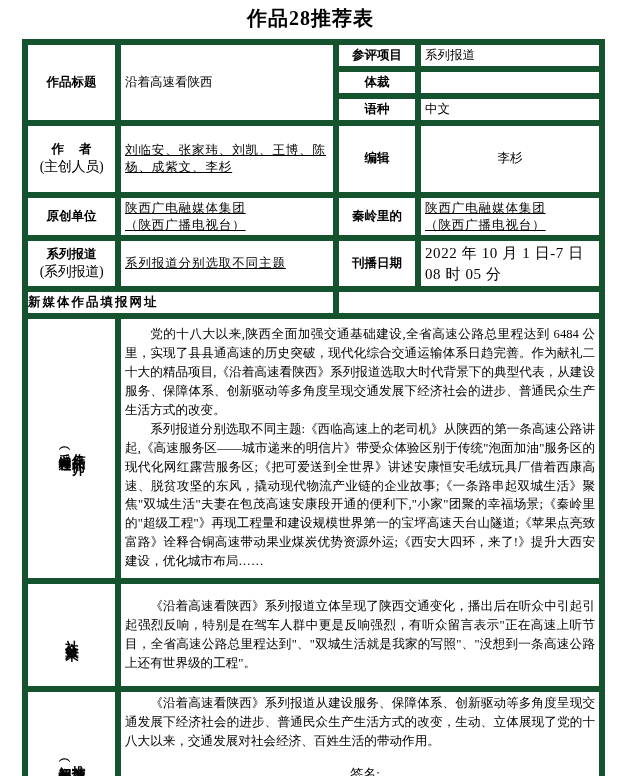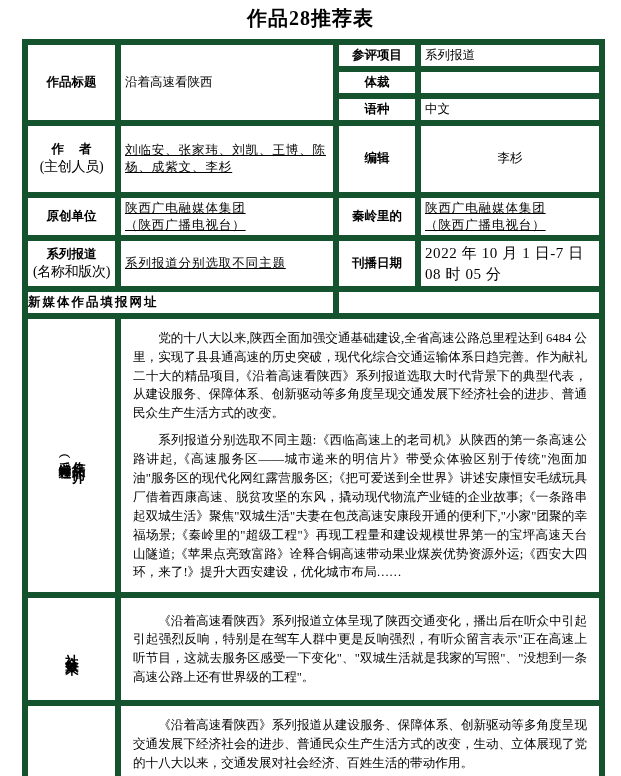--- a/index.html
+++ b/index.html
@@ -103,21 +103,21 @@
   .body-cell {
     vertical-align: top;
     padding: 4px 5px 5px 5px;
   }
   .para {
     font-size: 12.6px;
     line-height: 1.5;
     text-align: justify;
     text-justify: inter-ideograph;
     text-indent: 2em;
-    margin: 8px;
+    margin: 0;
   }
   .sign-block {
     margin-top: 14px;
     font-size: 13px;
     line-height: 1.6;
   }
   .sign-line {
     text-align: center;
     padding-left: 10px;
   }
@@ -183,21 +183,21 @@
         <td class="lbl">秦岭里的</td>
         <td class="val sp">
           <div>陕西广电融媒体集团</div>
           <div>（陕西广播电视台）</div>
         </td>
       </tr>
 
       <tr>
         <td class="lbl">
           <span>系列报道</span>
-          <span class="sub">(名称和版次)</span>
+          <span class="sub">(系列报道)</span>
         </td>
         <td class="val sp">系列报道分别选取不同主题</td>
         <td class="lbl">刊播日期</td>
         <td class="val dt">2022 年 10 月 1 日-7 日 08 时 05 分</td>
       </tr>
 
       <tr>
         <td class="lbl" colspan="2" style="text-align:left; padding-left:0; letter-spacing:2px;">新媒体作品填报网址</td>
         <td class="val" colspan="2"></td>
       </tr>
@@ -215,21 +215,21 @@
         </td>
       </tr>
 
       <tr>
         <td class="vlabel" style="height:98px">
           <div class="vwrap">
             <div class="vcol">社会效果</div>
           </div>
         </td>
         <td class="body-cell" colspan="3">
-          <p class="para">《沿着高速看陕西》系列报道立体呈现了陕西交通变化，播出后在听众中引起引起强烈反响，特别是在驾车人群中更是反响强烈，有听众留言表示"正在高速上听节目，这就去服务区感受一下变化"、"双城生活就是我家的写照"、"没想到一条高速公路上还有世界级的工程"。</p>
+          <p class="para">《沿着高速看陕西》系列报道立体呈现了陕西交通变化，播出后在听众中引起引起强烈反响，特别是在驾车人群中更是反响强烈，有听众留言表示"正在高速上听节目，全省高速公路总里程达到"、"双城生活就是我家的写照"、"没想到一条高速公路上还有世界级的工程"。</p>
         </td>
       </tr>
 
       <tr>
         <td class="vlabel" style="height:128px">
           <div class="vwrap">
             <div class="vcol">推荐理由</div>
             <div class="vcol small">（初评评语）</div>
           </div>
         </td>

